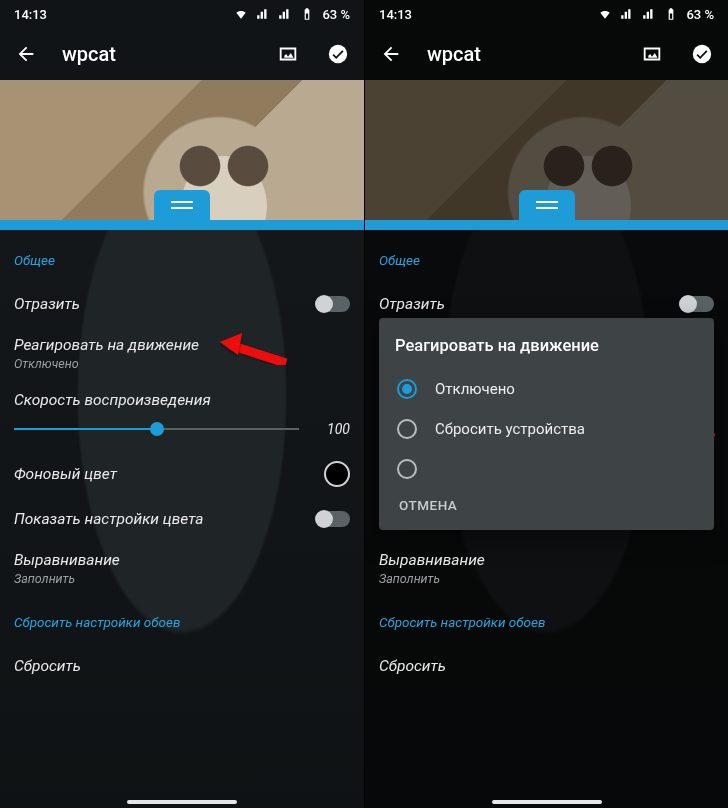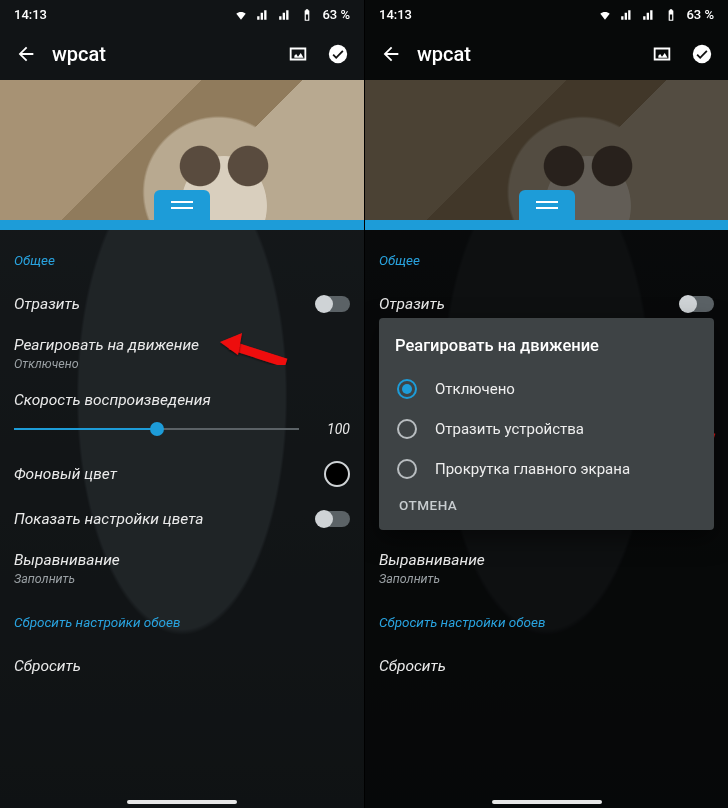--- a/index.html
+++ b/index.html
@@ -27,28 +27,28 @@
   }
   
   .statusbar {
     height: 28px;
     display:flex; align-items:center;
     justify-content:space-between;
     padding: 0 14px;
     color:#fff; font-size:13px; font-weight:500;
     position:relative; z-index:5;
   }
-  .statusbar .icons { display:flex; gap:8px; align-items:flex-end; }
+  .statusbar .icons { display:flex; gap:8px; align-items:center; }
   .statusbar svg { width:14px; height:14px; fill:#fff; }
   
   .toolbar {
     height: 52px;
     display:flex; align-items:center;
     padding: 0 12px;
-    gap:12px;
+    gap:22px;
     position:relative; z-index:5;
   }
   .toolbar .title { flex:1; color:#fff; font-size:20px; font-weight:500; }
   .toolbar .iconbtn { width:28px; height:28px; display:flex; align-items:center; justify-content:center; cursor:pointer; }
   .toolbar svg { width:22px; height:22px; fill:#fff; }
   
   .preview {
     height: 140px;
     position:relative;
     overflow:hidden;
@@ -388,25 +388,24 @@
   </div>
 
   <div class="dialog">
     <div class="dtitle">Реагировать на движение</div>
     <div class="option">
       <div class="radio checked"></div>
       <span>Отключено</span>
     </div>
     <div class="option">
       <div class="radio"></div>
-      <span>Отразить устройства</span>
+      <span>Сбросить устройства</span>
     </div>
     <div class="option">
       <div class="radio"></div>
-      <span>Прокрутка главного экрана</span>
     </div>
     <div class="actions">
       <span class="cancel">ОТМЕНА</span>
     </div>
   </div>
 
   <svg class="arrow" style="left:283px; top:408px; width:70px; height:36px;" viewBox="0 0 70 36">
     <path d="M66 30 L10 12" stroke="#e11" stroke-width="9"></path>
     <path d="M0 9 L22 0 L18 22 Z" fill="#e11"></path>
   </svg>

